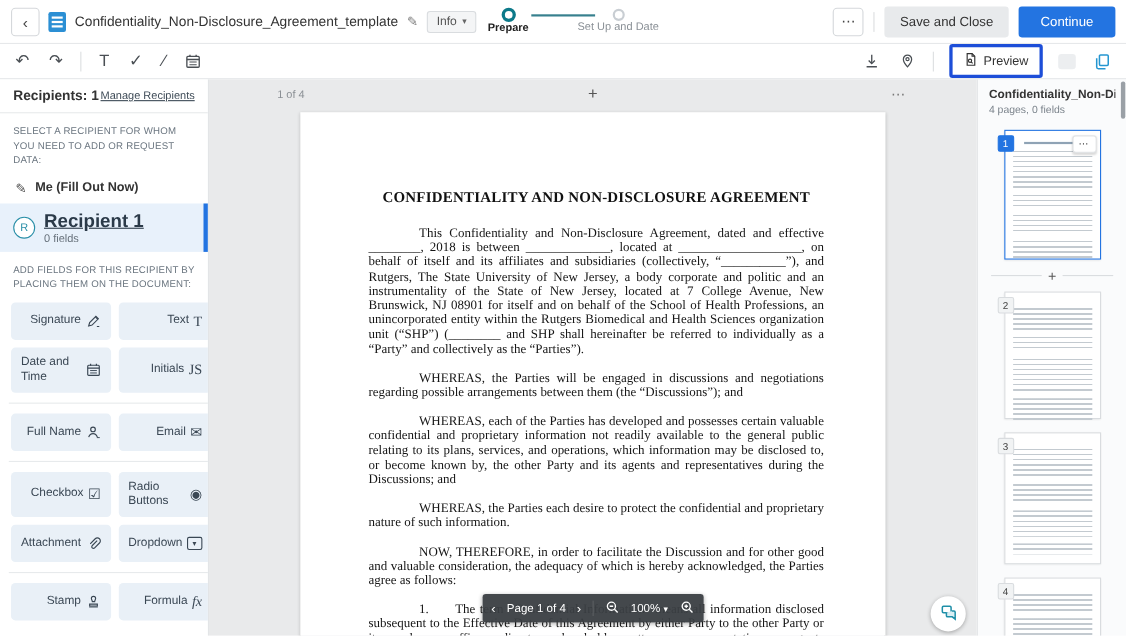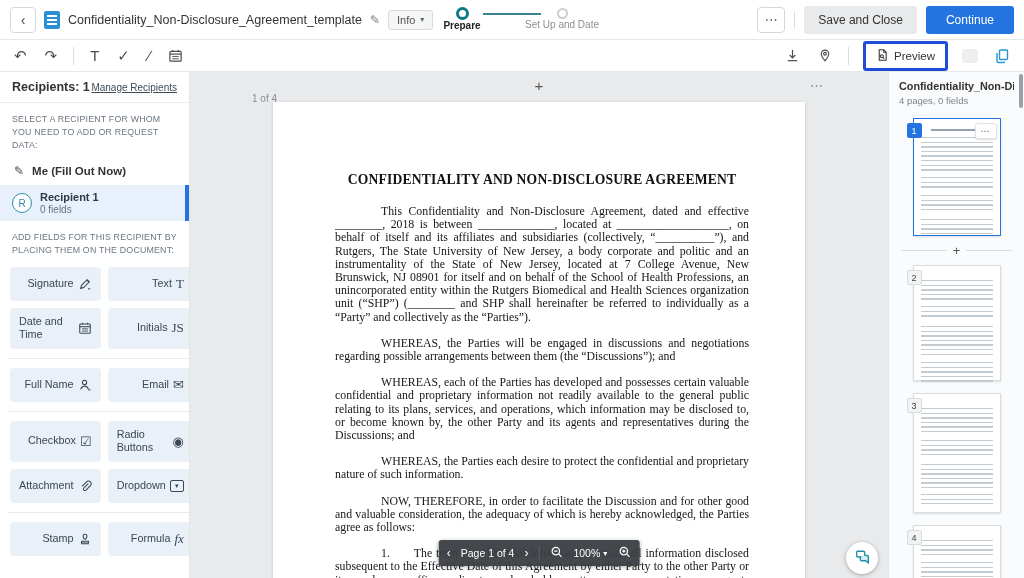--- a/index.html
+++ b/index.html
@@ -47,36 +47,36 @@
   .sidebar { width:190px; flex:0 0 190px; background:#fff; border-right:1px solid #e3e5e7; overflow:hidden; font-size:11px; }
   .recip-head { display:flex; align-items:center; justify-content:space-between; padding:8px 12px; border-bottom:1px solid #e8eaec; }
   .recip-title { font-size:12.5px; font-weight:700; color:#333; }
   .manage-link { font-size:10px; color:#3e4b57; text-decoration:underline; cursor:pointer; }
   .side-label { padding:10px 12px 6px; font-size:8.8px; letter-spacing:.2px; color:#6b7680; line-height:1.45; }
   .me-row { display:flex; align-items:center; gap:8px; padding:7px 14px; cursor:pointer; }
   .me-label { font-size:11.5px; font-weight:700; color:#333; }
   .pencil-ico { color:#444; font-size:12px; }
   .recipient-card { display:flex; align-items:center; gap:8px; padding:6px 12px; background:#e8f1fb; border-right:4px solid #2374e1; cursor:pointer; }
   .avatar { width:20px; height:20px; border-radius:50%; border:1.5px solid #2a8fa8; color:#2a8fa8; font-size:10px; display:flex; align-items:center; justify-content:center; background:#fff; }
-  .recip-name { font-size:11px; font-weight:700; color:#2b3a49; }
+  .recip-name { font-size:17px; font-weight:700; color:#2b3a49;text-decoration:underline; }
   .recip-fields { font-size:10px; color:#68727c; margin-top:1px; }
   .fieldgrid { display:grid; grid-template-columns:1fr 1fr; gap:7px; padding:4px 10px 10px; }
   .fieldsep { grid-column:1 / -1; height:1px; background:#e7eaec; margin:2px -2px; }
   .fieldbtn { display:flex; align-items:center; justify-content:flex-end; gap:4px; background:#e9f0f7; border:none; border-radius:4px; padding:7px 9px; min-height:34px; font-size:10.8px; color:#3a4754; text-align:left; cursor:pointer; font-family:inherit; }
   .fb-label { line-height:1.25; }
   .fb-icon { color:#3a4754; font-size:13px; display:flex; align-items:center; }
   .fb-icon svg { display:block; }
   .fb-serif { font-family:"Liberation Serif", serif; font-size:13px; }
   .fb-italic { font-style:italic; }
   .dd-box { width:14px; height:12px; border:1.2px solid #3a4754; border-radius:2px; font-size:7px; display:flex; align-items:center; justify-content:center; color:#3a4754; }
 
   
   .canvas { flex:1; background:#e9eaeb; position:relative; overflow:hidden; }
   .canvas-top { height:28px; position:relative; }
-  .page-ind { position:absolute; left:62px; top:9px; font-size:10px; color:#8a8f94;margin-top:12px; }
+  .page-ind { position:absolute; left:62px; top:9px; font-size:10px; color:#8a8f94; }
   .add-page { position:absolute; left:50%; top:5px; transform:translateX(-50%); background:none; border:none; font-size:15px; color:#555; cursor:pointer; }
   .canvas-more { position:absolute; right:64px; top:6px; background:none; border:none; font-size:13px; color:#777; cursor:pointer; letter-spacing:1px; }
   .page { width:532px; margin:2px auto 0; background:#fff; box-shadow:0 1px 3px rgba(0,0,0,.18); min-height:620px; padding:70px 56px 40px 62px; }
   .page h1 { font-family:"Liberation Serif", serif; font-size:13.6px; font-weight:700; text-align:center; color:#111; margin-bottom:17px; letter-spacing:.2px; }
   .page p { font-family:"Liberation Serif", serif; font-size:11.8px; line-height:1.12; color:#151515; text-align:justify; text-indent:46px; margin-bottom:13px; }
 
   .pagebar { position:absolute; left:50%; bottom:12px; transform:translateX(-50%); background:rgba(58,62,66,.95); border-radius:3px; height:26px; display:flex; align-items:center; color:#fff; padding:0 8px; gap:10px; box-shadow:0 1px 4px rgba(0,0,0,.3); }
   .pb-btn { background:none; border:none; color:#fff; font-size:12px; cursor:pointer; display:flex; align-items:center; }
   .pb-label { font-size:10.5px; color:#fff; white-space:nowrap; }
   .pb-sep { width:1px; height:14px; background:#5b5f63; }

